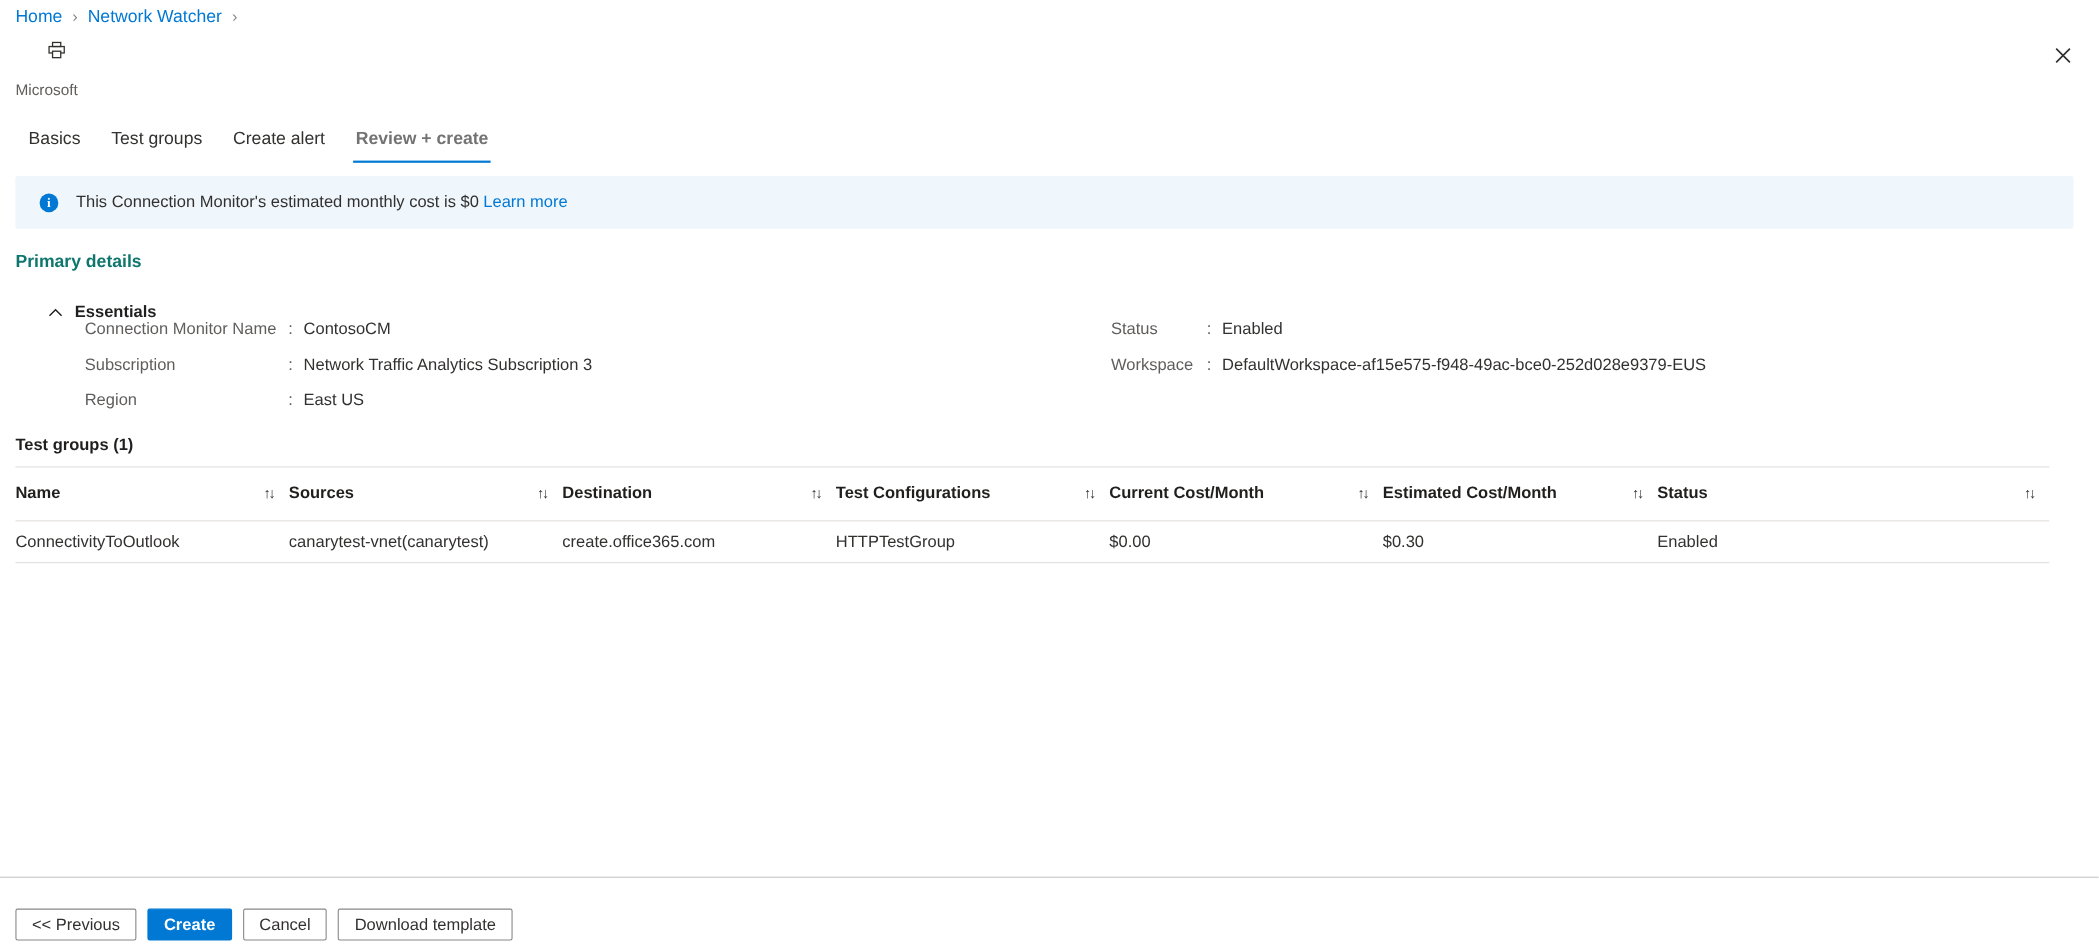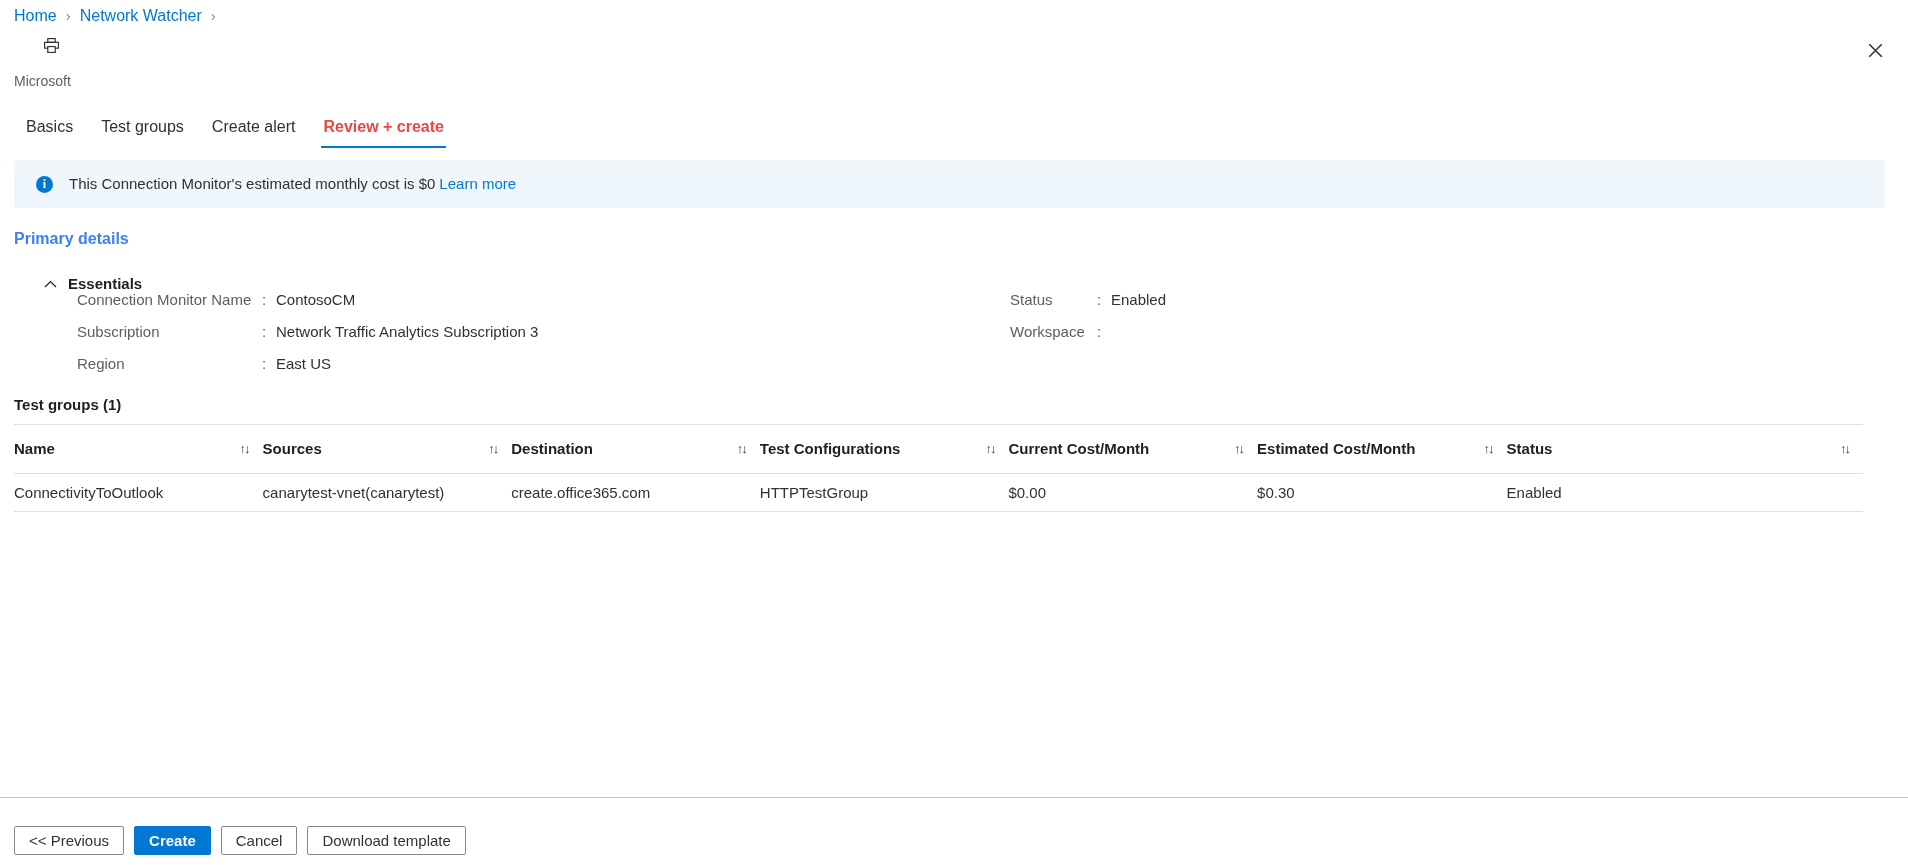--- a/index.html
+++ b/index.html
@@ -106,21 +106,21 @@
     font-size: 16px;
     color: #323130;
     padding: 0 14px 10px 14px;
     cursor: pointer;
     line-height: 22px;
     white-space: nowrap;
   }
   .tab:first-child { padding-left: 12px; }
   .tab.active {
     font-weight: 600;
-    color: #ef4444;
+    color: #737373;
   }
   .tab.active::after {
     content: "";
     position: absolute;
     left: 12px;
     right: 12px;
     bottom: 0;
     height: 2.5px;
     background: #0078d4;
   }
@@ -165,21 +165,21 @@
     margin-left: 4px;
   }
 
   
   .section-title {
     position: absolute;
     left: 14px;
     top: 228px;
     font-size: 16px;
     font-weight: 600;
-    color: #3b82f6;
+    color: #0f766e;
     line-height: 22px;
   }
 
   .essentials-toggle {
     position: absolute;
     left: 44px;
     top: 274px;
     display: flex;
     align-items: center;
     cursor: pointer;
@@ -422,20 +422,21 @@
 
     <div class="kv-col-right">
       <div class="kv-row">
         <span class="kv-key">Status</span>
         <span class="kv-colon">:</span>
         <span class="kv-val">Enabled</span>
       </div>
       <div class="kv-row">
         <span class="kv-key">Workspace</span>
         <span class="kv-colon">:</span>
+        <span class="kv-val">DefaultWorkspace-af15e575-f948-49ac-bce0-252d028e9379-EUS</span>
       </div>
     </div>
   </div>
 
   <div class="tg-title">Test groups (1)</div>
   <div class="tg-divider"></div>
 
   <div class="tg-table">
     <div class="tg-head">
       <div class="th c0">

